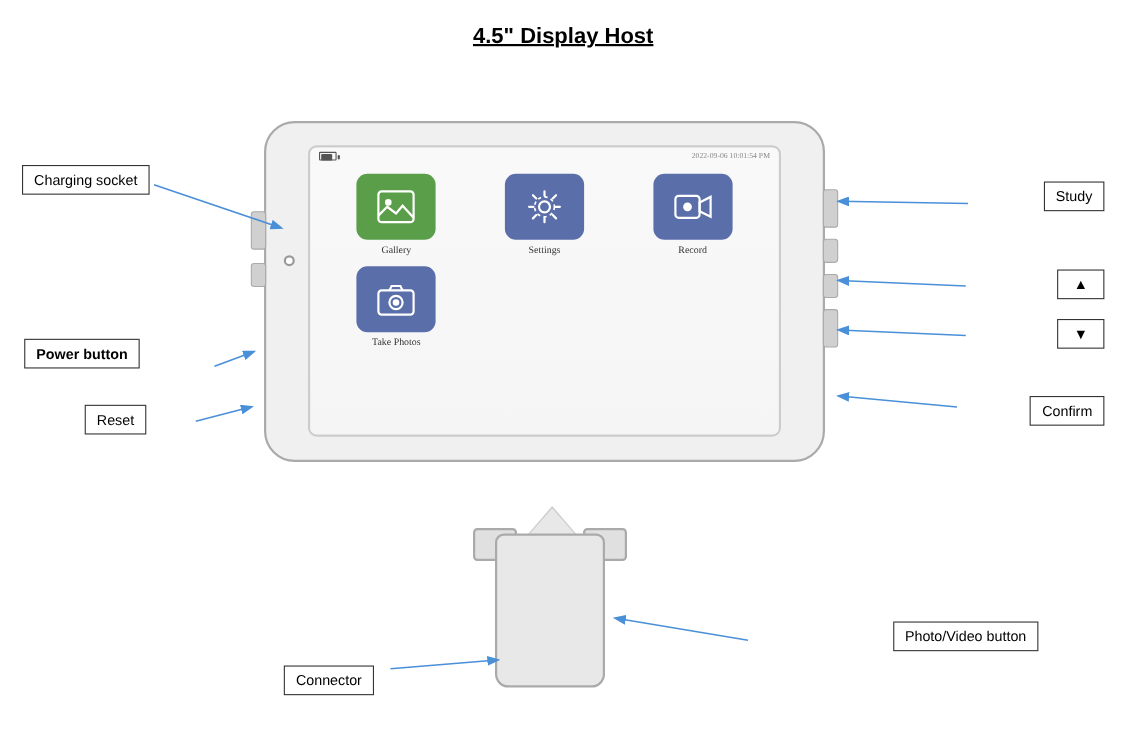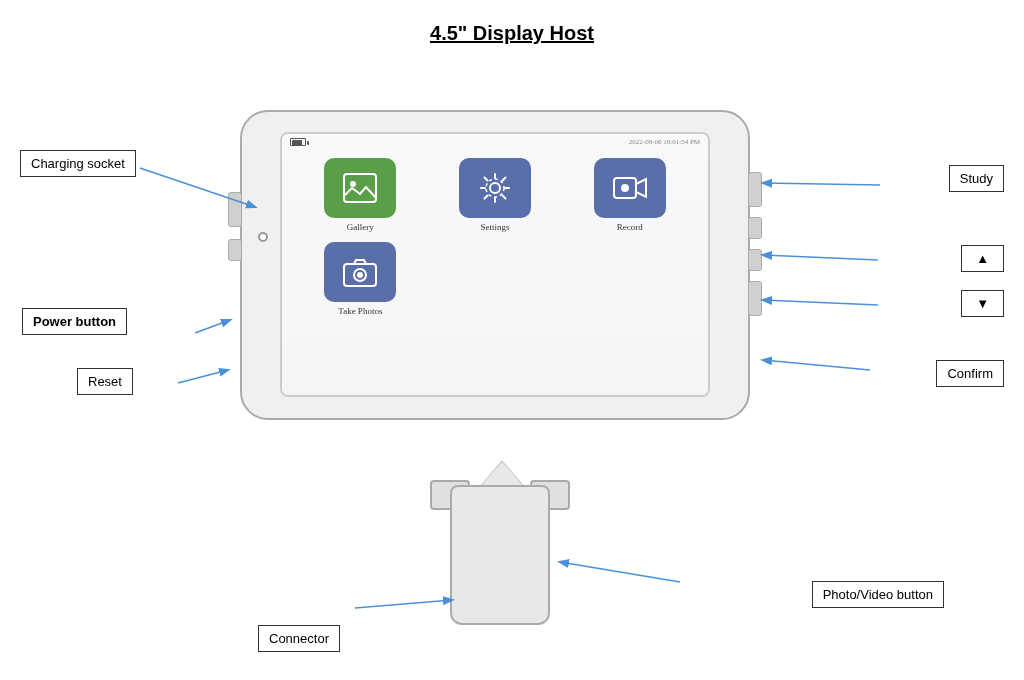--- a/index.html
+++ b/index.html
@@ -366,25 +366,25 @@
   </div>
 
   <div class="label-box" style="top:290px;right:20px;padding:5px 14px;">
     <span>▼</span>
   </div>
 
   <div class="label-box" style="top:360px;right:20px;">
     <span>Confirm</span>
   </div>
 
-  <div class="label-box" style="top:605px;left:258px;margin-top:20px;">
+  <div class="label-box" style="top:605px;left:258px;">
     <span>Connector</span>
   </div>
 
-  <div class="label-box" style="top:565px;right:80px;margin-top:16px;">
+  <div class="label-box" style="top:565px;right:80px;">
     <span>Photo/Video button</span>
   </div>
 
   <svg class="arrows-svg">
     <defs>
       <marker id="arrowhead" markerWidth="8" markerHeight="6" refX="6" refY="3" orient="auto">
         <polygon points="0 0, 8 3, 0 6" class="arrow-head"></polygon>
       </marker>
     </defs>
 

